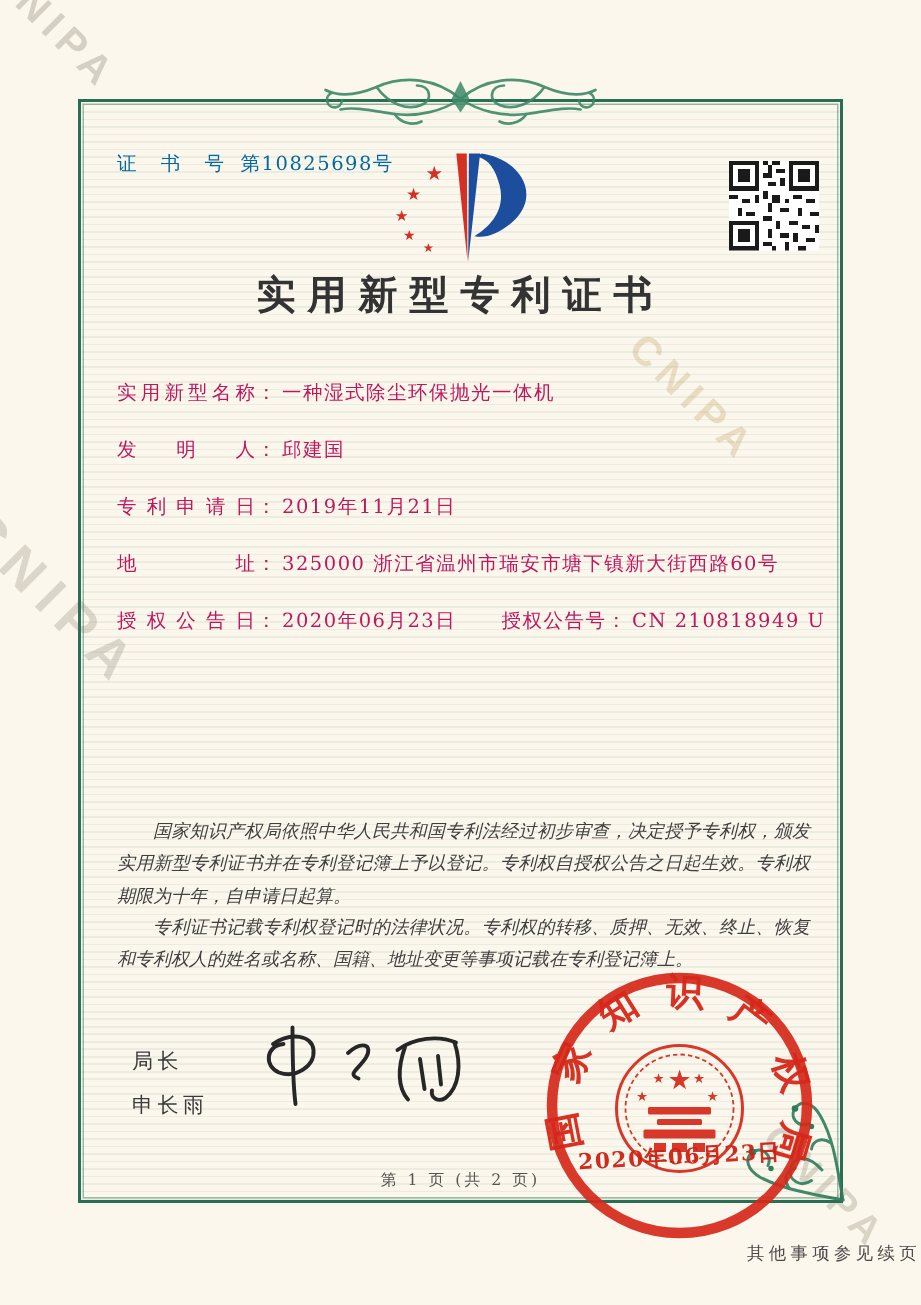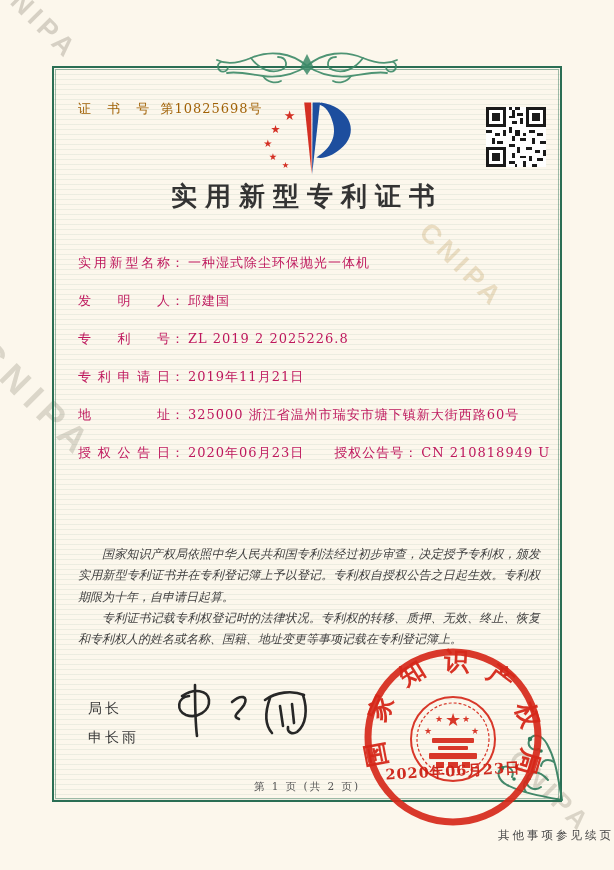--- a/index.html
+++ b/index.html
@@ -20,21 +20,21 @@
     position:absolute;left:52px;top:66px;width:506px;height:732px;
     border:2.5px solid #2a6e54;
     background:
       repeating-linear-gradient(0deg, rgba(125,165,145,0.13) 0px, rgba(125,165,145,0.13) 1px,
         rgba(0,0,0,0) 1px, rgba(0,0,0,0) 5px);
   }
   .frame-inner{position:absolute;left:1px;top:1px;right:1px;bottom:1px;
     border:1px solid rgba(42,110,84,0.45);}
   .orn{position:absolute;pointer-events:none;}
   
-  .cert-no{position:absolute;left:78px;top:100px;font-size:13px;letter-spacing:1px;color:#a16207;}
+  .cert-no{position:absolute;left:78px;top:100px;font-size:13px;letter-spacing:1px;color:#0369a1;}
   .cert-no .sp{letter-spacing:6px;}
   .logo{position:absolute;left:246px;top:94px;}
   .qr{position:absolute;left:486px;top:107px;}
   .title{position:absolute;left:0;top:179px;width:614px;text-align:center;
     font-size:26px;font-weight:bold;letter-spacing:8px;color:#333;}
   
   .fields{position:absolute;left:78px;top:252px;width:464px;font-size:13px;color:#be185d;}
   .frow{margin-bottom:16px;line-height:22px;white-space:nowrap;}
   .flabel{display:inline-block;width:93px;text-align:justify;text-align-last:justify;
     letter-spacing:1px;vertical-align:top;}
@@ -178,23 +178,20 @@
   <div class="title">实用新型专利证书</div>
 
   <div class="fields">
     <div class="frow">
       <span class="flabel">实用新型名称</span><span class="fcolon">：</span><span class="fvalue">一种湿式除尘环保抛光一体机</span>
     </div>
     <div class="frow">
       <span class="flabel">发明人</span><span class="fcolon">：</span><span class="fvalue">邱建国</span>
     </div>
     <div class="frow">
-      <span class="flabel">专利号</span><span class="fcolon">：</span><span class="fvalue">ZL 2019 2 2025226.8</span>
-    </div>
-    <div class="frow">
       <span class="flabel">专利申请日</span><span class="fcolon">：</span><span class="fvalue">2019年11月21日</span>
     </div>
     <div class="frow">
       <span class="flabel">地址</span><span class="fcolon">：</span><span class="fvalue">325000 浙江省温州市瑞安市塘下镇新大街西路60号</span>
     </div>
     <div class="frow grant-row">
       <span class="flabel">授权公告日</span><span class="fcolon">：</span><span class="fvalue">2020年06月23日</span>
       <span class="glabel grant2">授权公告号</span><span class="fcolon">：</span><span class="fvalue">CN 210818949 U</span>
     </div>
   </div>

